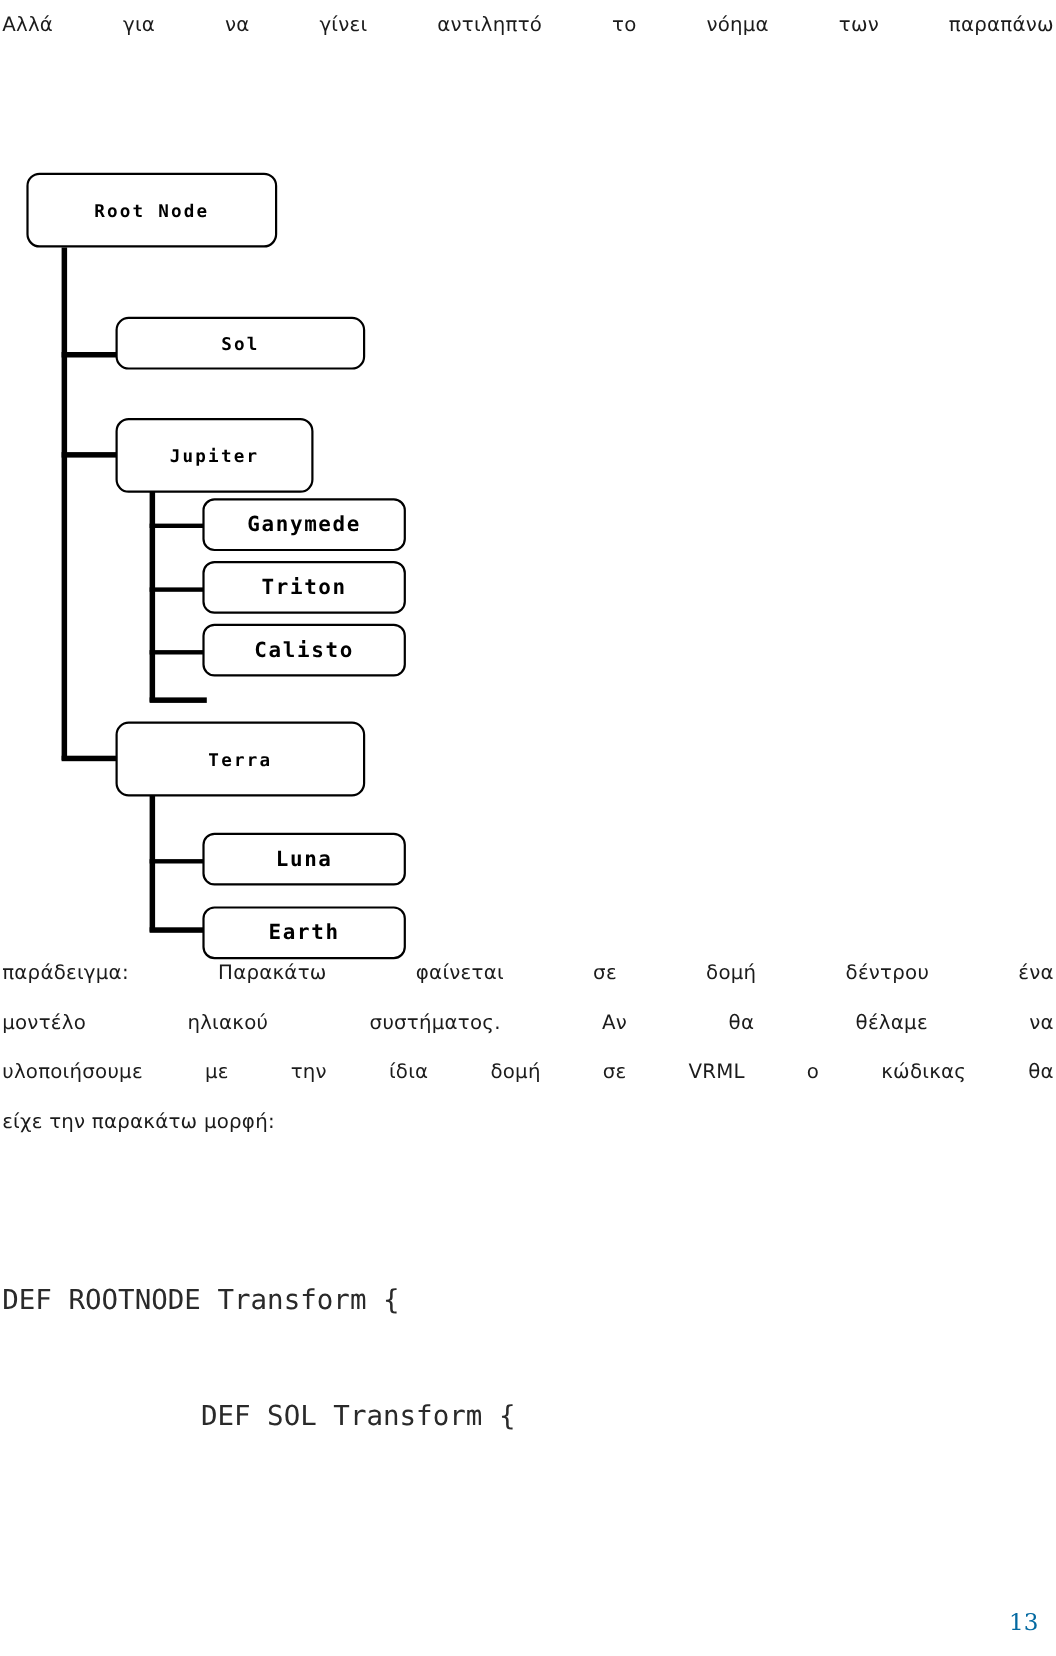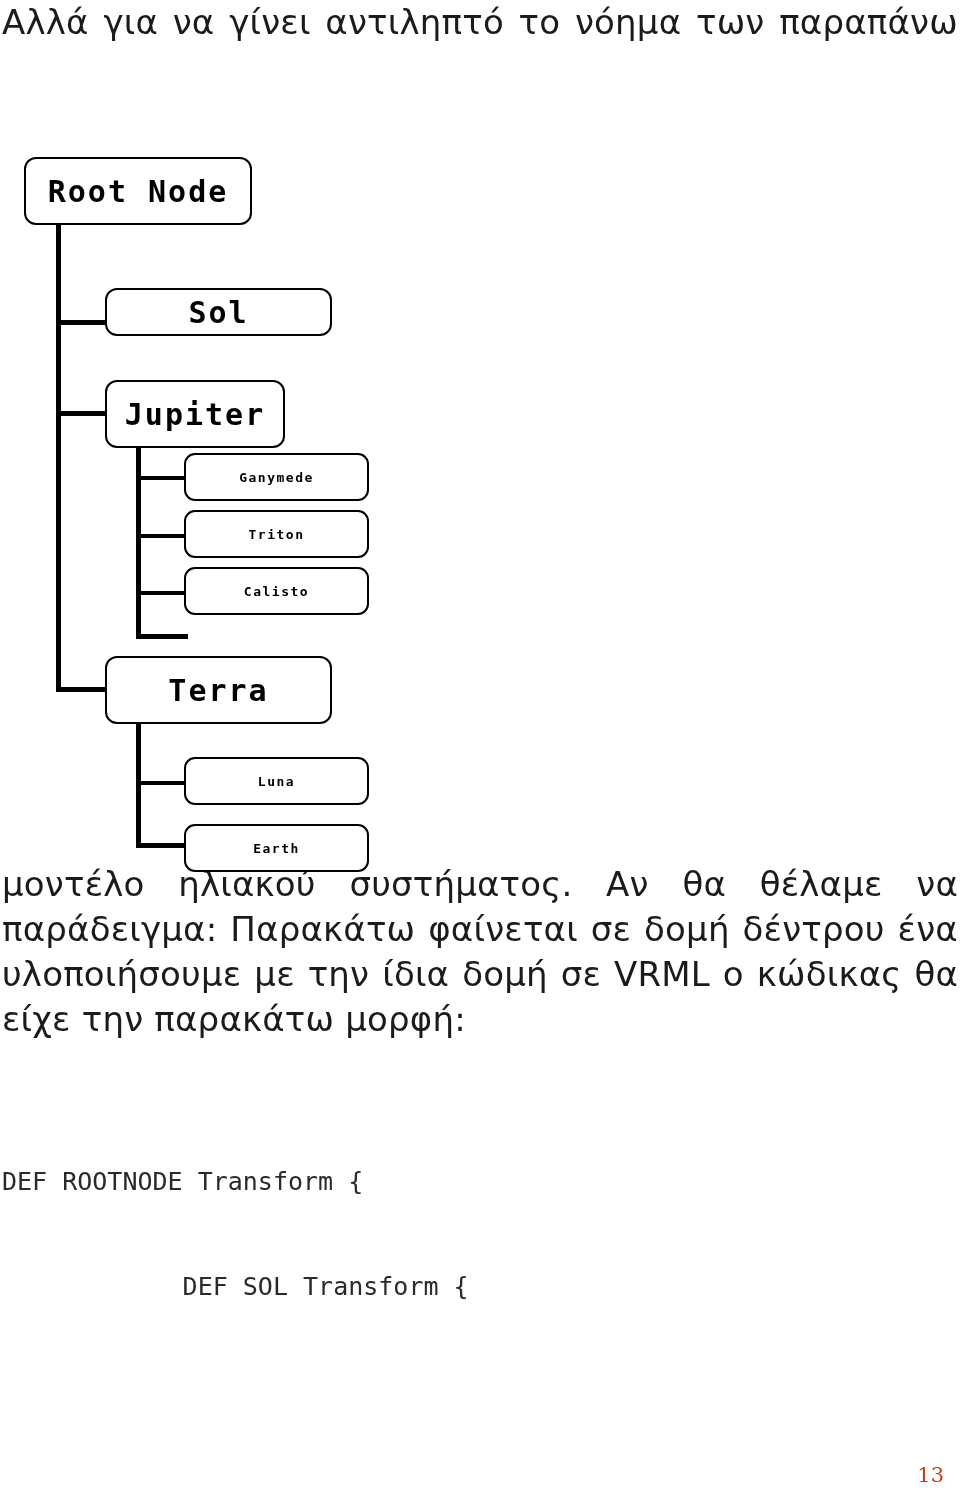--- a/index.html
+++ b/index.html
@@ -15,21 +15,21 @@
     overflow: hidden;
     font-family: "DejaVu Sans", sans-serif;
   }
 
   
   .para {
     position: absolute;
     left: 2px;
     width: 956px;
     font-family: "DejaVu Sans", sans-serif;
-    font-size: 34px;
+    font-size: 18px;
     line-height: 45px;
     color: #1b1b1b;
     text-align: justify;
     text-justify: inter-word;
     letter-spacing: 0.2px;
   }
   .para.intro { top: 0px; }
   .para.mid   { top: 862px; }
 
   
@@ -53,31 +53,31 @@
     width: 420px;
     height: 720px;
   }
   .node {
     position: absolute;
     box-sizing: border-box;
     border: 2px solid #000000;
     border-radius: 12px;
     background: #ffffff;
     font-family: "DejaVu Sans Mono", monospace;
-    font-size: 30px;
+    font-size: 16px;
     font-weight: 700;
     color: #000000;
     display: flex;
     align-items: center;
     justify-content: center;
     letter-spacing: 2px;
     z-index: 2;
   }
   .node.small {
-    font-size: 13px;
+    font-size: 19px;
     border-radius: 11px;
     letter-spacing: 1.5px;
   }
   .line {
     position: absolute;
     background: #000000;
     z-index: 1;
   }
 
   
@@ -94,21 +94,21 @@
   }
   .code .ln { display: block; }
 
   
   .page-number {
     position: absolute;
     right: 16px;
     bottom: 18px;
     font-family: "DejaVu Serif", serif;
     font-size: 21px;
-    color: #c2410c;
+    color: #0369a1;
   }
 </style>
 </head>
 <body>
 
 <div class="page">
 
   <div class="para intro">
     <span class="jline">Αλλά για να γίνει αντιληπτό το νόημα των παραπάνω</span>
   </div>
@@ -169,22 +169,22 @@
     </div>
 
     <div class="line" style="left:136px; top:703px; width:52px; height:5px;"></div>
     <div class="node small" style="left:184px; top:684px; width:185px; height:48px;">
       <span>Earth</span>
     </div>
 
   </div>
 
   <div class="para mid">
+    <span class="jline">παράδειγμα: Παρακάτω φαίνεται σε δομή δέντρου ένα</span>
     <span class="jline">μοντέλο ηλιακού συστήματος. Αν θα θέλαμε να</span>
-    <span class="jline">παράδειγμα: Παρακάτω φαίνεται σε δομή δέντρου ένα</span>
     <span class="jline">υλοποιήσουμε με την ίδια δομή σε VRML ο κώδικας θα</span>
     <span class="lastline">είχε την παρακάτω μορφή:</span>
   </div>
 
   <div class="code">
     <span class="ln">DEF ROOTNODE Transform {</span>
     <span class="ln">            DEF SOL Transform {</span>
     
     
     

